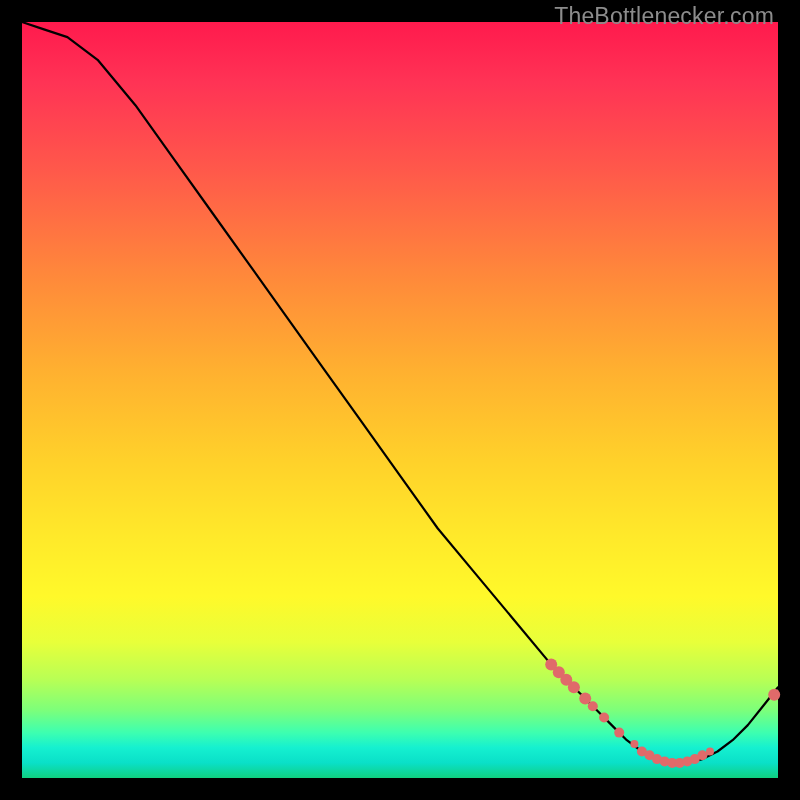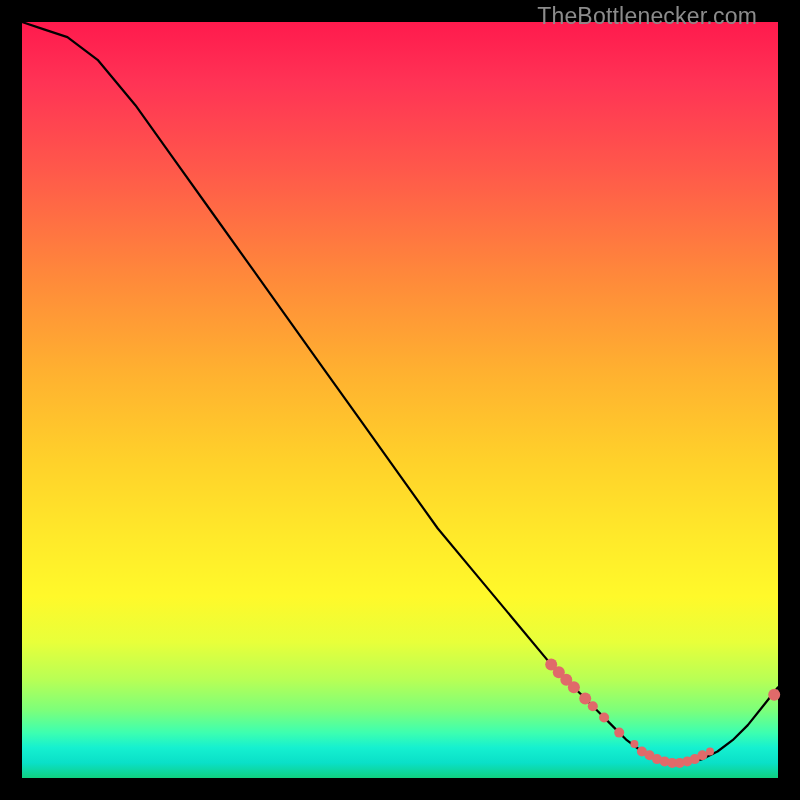--- a/index.html
+++ b/index.html
@@ -29,21 +29,21 @@
       #b8ff55 87%,
       #7dff7a 91%,
       #3dffb0 94%,
       #15f0d0 96%,
       #0ae0c8 98%,
       #10d080 100%);
   }
   .watermark {
     position: absolute;
     top: 3px;
-    right: 43px;
+    right: 26px;
     font-family: Arial, Helvetica, sans-serif;
     font-size: 23px;
     font-weight: 500;
     color: #8c8c8c;
     letter-spacing: 0.2px;
   }
   svg.curve {
     position: absolute;
     left: 22px;
     top: 22px;

